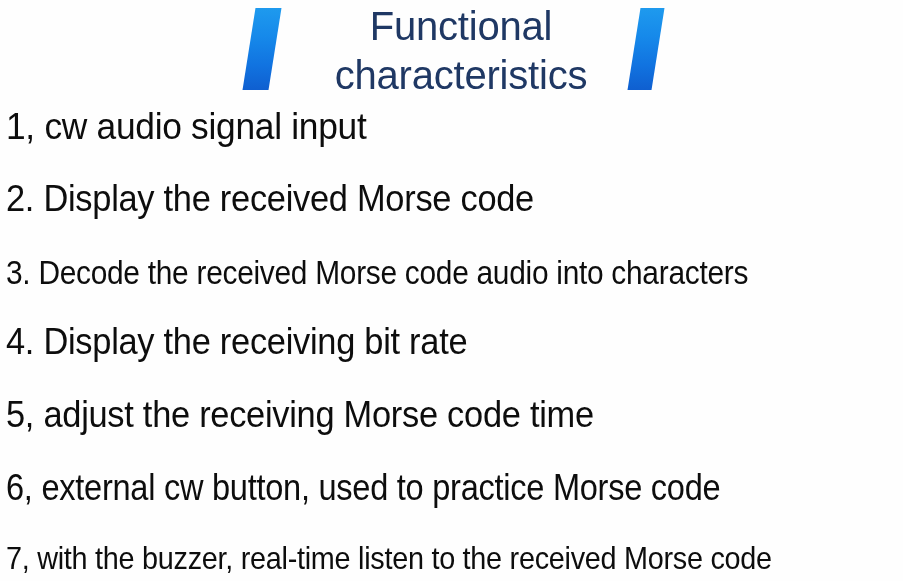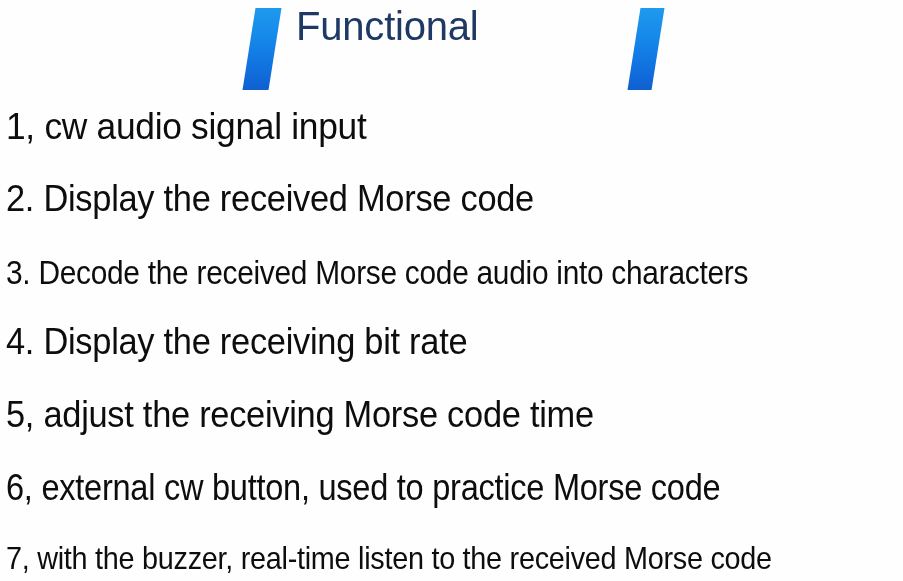--- a/index.html
+++ b/index.html
@@ -49,21 +49,21 @@
     top: 0px;
     width: 330px;
     color: #1f3864;
     font-family: "Liberation Sans", sans-serif;
     font-size: 40px;
     line-height: 52px;
     font-weight: 400;
     letter-spacing: -0.2px;
     white-space: normal;
   }
-  .title-line { display: block; }
+  .title-line { display: block; text-align: center; }
   .title-line-2 { margin-top: -3px; }
 
   
   .features {
     position: absolute;
     left: 0;
     top: 104px;
     width: 903px;
   }
 
@@ -90,20 +90,21 @@
 <body>
 
 <div id="page">
 
   <div class="title-block">
 
     <div class="slash slash-left"></div>
 
     <div class="title-text">
       <span class="title-line title-line-1">Functional</span>
+      <span class="title-line title-line-2">characteristics</span>
     </div>
 
     <div class="slash slash-right"></div>
 
   </div>
 
   <div class="features">
     <div class="feature-line fl-1">1, cw audio signal input</div>
     <div class="feature-line fl-2">2. Display the received Morse code</div>
     <div class="feature-line fl-3">3. Decode the received Morse code audio into characters</div>

